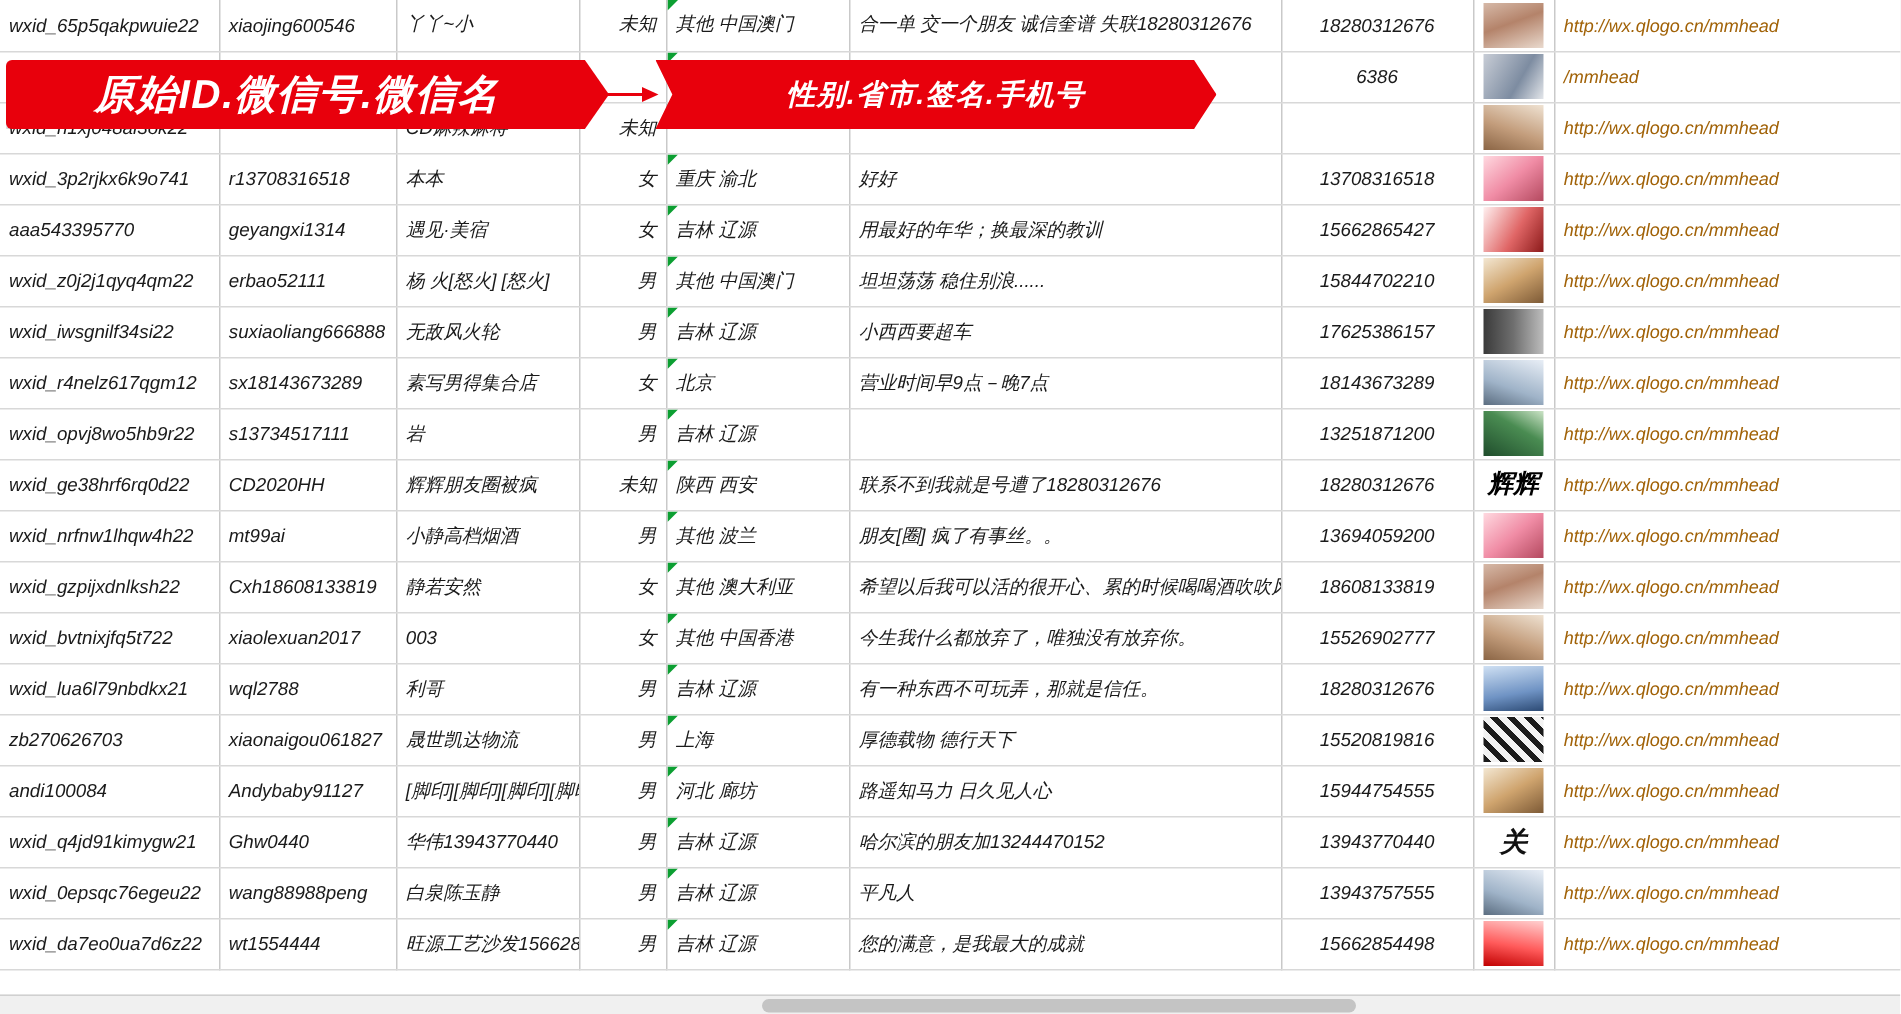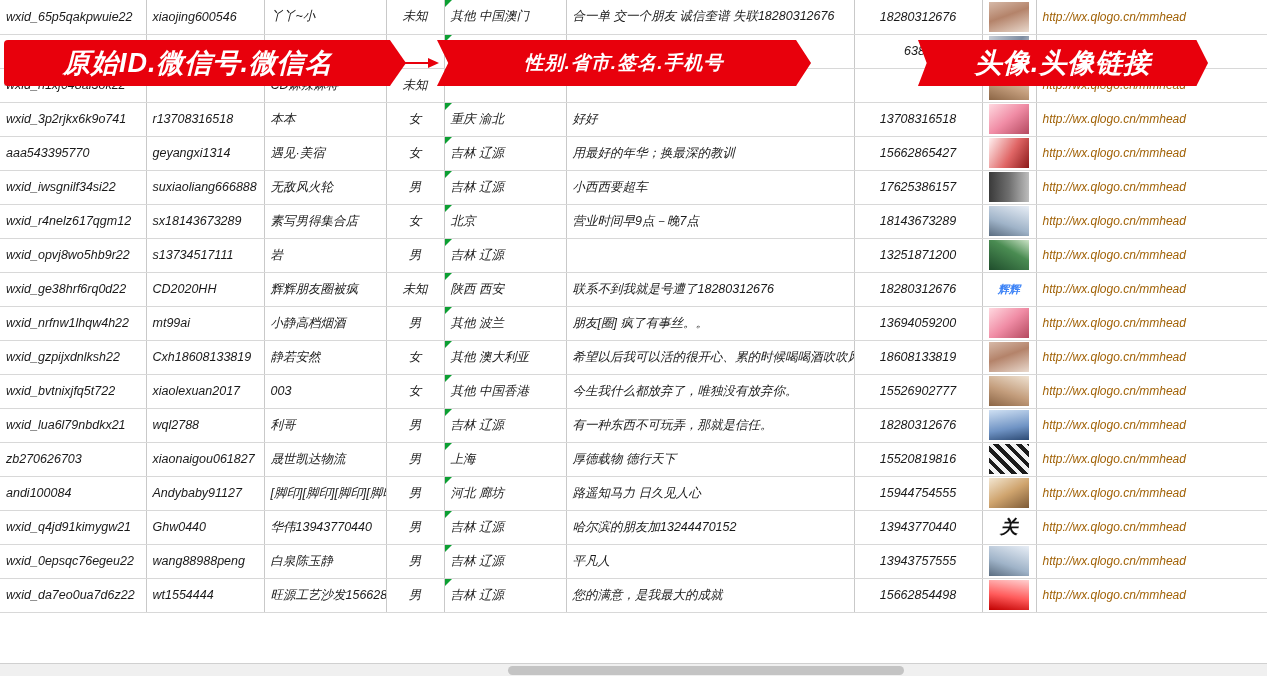--- a/index.html
+++ b/index.html
@@ -41,21 +41,21 @@
   col.c-origid   { width: 146px; }
   col.c-wxid     { width: 118px; }
   col.c-name     { width: 122px; }
   col.c-sex      { width: 58px;  }
   col.c-region   { width: 122px; }
   col.c-sign     { width: 288px; }
   col.c-phone    { width: 128px; }
   col.c-avatar   { width: 54px;  }
   col.c-link     { width: 231px; }
 
-  td.sex   { text-align: center; }
+  td.sex   { text-align: right; }
   td.avatar{ padding: 0; text-align: center; }
   td.link  { color: #a16207; font-size: 12px; }
   td.phone { font-size: 12.5px; text-align: center; }
 
   .sign-cell { font-size: 12.5px; }
 
   
   td.region { position: relative; }
   td.region::before {
     content: "";
@@ -78,21 +78,21 @@
   .t2 { background:
         linear-gradient(120deg,#c8cdd6 0%, #7d8ca1 60%, #e3e6ea 100%); }
   .t3 { background:
         linear-gradient(200deg,#efe2d2 0%, #c39d7c 55%, #8b6545 100%); }
   .t4 { background:
         linear-gradient(90deg,#3a3a3a 0%, #6f6f6f 50%, #bdbdbd 100%); }
   .t5 { background:
         linear-gradient(140deg,#ffd9e0 0%, #f08ca5 50%, #b4495f 100%); }
   .t6 { background:
         linear-gradient(30deg,#1f4d2c 0%, #4a8c52 60%, #cbe3c6 100%); }
-  .t7 { background:#ffffff; color:#3b82f6; font-weight:bold; font-size:11px;
+  .t7 { background:#ffffff; color:#000000; font-weight:bold; font-size:17px;
         line-height:30px; }
   .t8 { background:
         linear-gradient(150deg,#f3e7d2 0%, #cfa46e 50%, #7d5a36 100%); }
   .t9 { background:
         linear-gradient(170deg,#cfe0f3 0%, #6f93c4 60%, #2c4a74 100%); }
   .t10{ background:
         repeating-linear-gradient(45deg,#1b1b1b 0 4px,#f2f2f2 4px 8px); }
   .t11{ background:
         linear-gradient(120deg,#fff0f0 0%, #e06666 55%, #8b1a1a 100%); }
   .t12{ background:#ffffff; color:#111; font-weight:bold; font-size:18px;
@@ -261,20 +261,33 @@
             <td class="sex">女</td>
             <td class="region">吉林 辽源</td>
             <td class="sign sign-cell">用最好的年华；换最深的教训</td>
             <td class="phone">15662865427</td>
             <td class="avatar">
               <div class="thumb t11"></div>
             </td>
             <td class="link">http://wx.qlogo.cn/mmhead</td>
           </tr>
           <tr>
+            <td class="origid">wxid_z0j2j1qyq4qm22</td>
+            <td class="wxid">erbao52111</td>
+            <td class="name">杨 火[怒火] [怒火]</td>
+            <td class="sex">男</td>
+            <td class="region">其他 中国澳门</td>
+            <td class="sign sign-cell">坦坦荡荡 稳住别浪......</td>
+            <td class="phone">15844702210</td>
+            <td class="avatar">
+              <div class="thumb t8"></div>
+            </td>
+            <td class="link">http://wx.qlogo.cn/mmhead</td>
+          </tr>
+          <tr>
             <td class="origid">wxid_iwsgnilf34si22</td>
             <td class="wxid">suxiaoliang666888</td>
             <td class="name">无敌风火轮</td>
             <td class="sex">男</td>
             <td class="region">吉林 辽源</td>
             <td class="sign sign-cell">小西西要超车</td>
             <td class="phone">17625386157</td>
             <td class="avatar">
               <div class="thumb t4"></div>
             </td>
@@ -443,21 +456,18 @@
   <div class="banner b1">
     <span class="txt">原始ID.微信号.微信名</span>
   </div>
   <div class="arrow">
     <div class="shaft"></div>
       <div class="head"></div>
   </div>
   <div class="banner b2">
     <span class="txt">性别.省市.签名.手机号</span>
   </div>
-  <div class="banner b3">
-    <span class="txt">头像.头像链接</span>
-  </div>
 
   <div class="hscroll">
     <div class="thumbbar"></div>
   </div>
 
 </div>
 
 </body></html>

